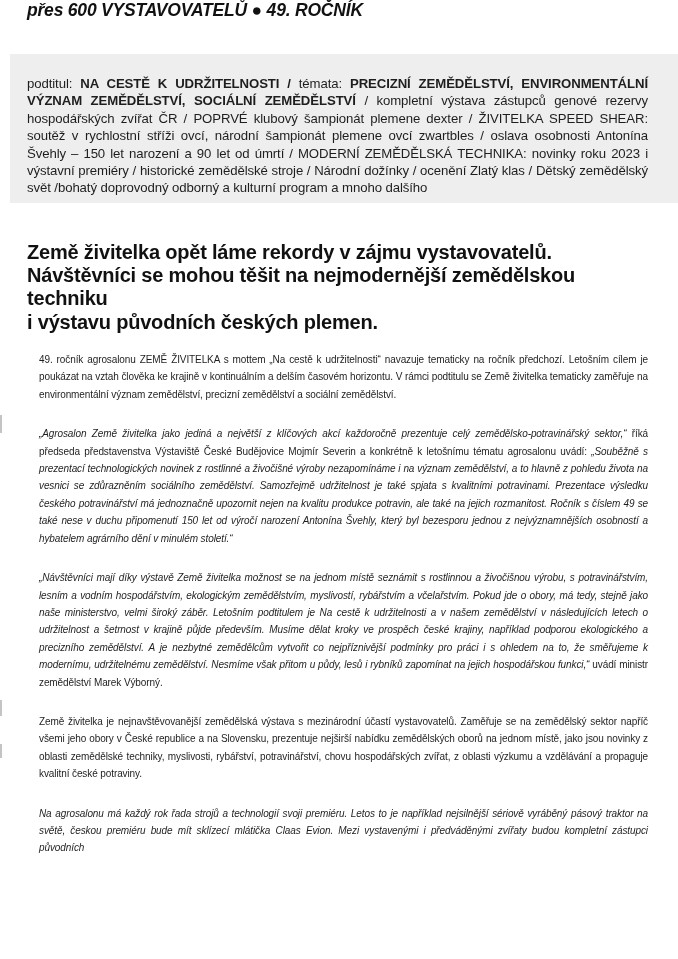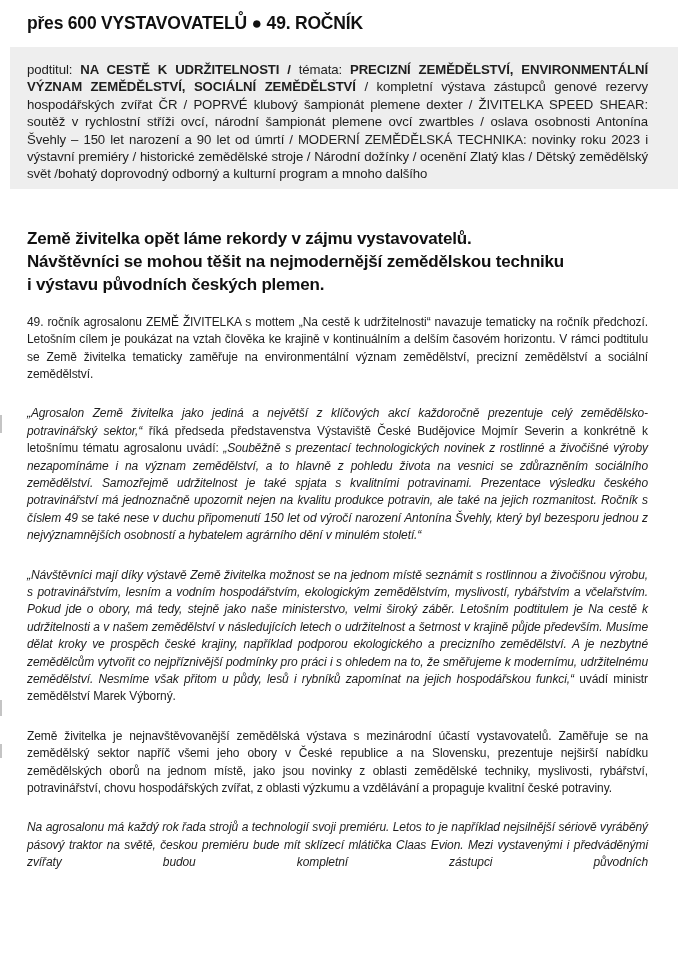--- a/index.html
+++ b/index.html
@@ -8,58 +8,58 @@
     overflow: hidden;
     background: #ffffff;
     color: #1e1e1e;
     font-family: "Liberation Sans", sans-serif;
     position: relative;
   }
   .page { padding: 0 30px 0 27px; }
 
   .page-title {
     margin: 0;
-    padding-top: 13px;
     font-size: 17.5px;
     font-weight: 700;
     letter-spacing: -0.2px;
     color: #111111;
+    font-style: italic;
   }
 
   .subtitle-block {
     background: #eeeeee;
-    margin: 13px -30px 0 -17px;
-    padding: 14px 30px 6px 17px;
+    margin: 33px -30px 0 -17px;
+    padding: 21px 30px 6px 17px;
   }
   .subtitle-text {
     font-size: 13.2px;
     line-height: 17.4px;
     letter-spacing: -0.1px;
     text-align: justify;
     margin: 0;
   }
   .subtitle-text span[data-b="1"] { font-weight: 700; }
 
   .headline {
     margin: 38px 0 0 0;
-    font-size: 17px;
+    font-size: 20px;
     font-weight: 700;
     line-height: 23.3px;
     letter-spacing: -0.2px;
     color: #111111;
     white-space: pre-line;
   }
 
   .bodytext { margin-top: 17px; }
   .bodytext p {
-    font-size: 12px;
+    font-size: 10px;
     line-height: 17.4px;
     letter-spacing: -0.1px;
     text-align: justify;
-    margin: 0 0 22px 0;
+    margin: 0 0 22px 12px;
   }
   .bodytext p.clipped { text-align-last: justify; margin-bottom: 0; font-style: italic; }
 
   .artifact {
     position: absolute;
     left: 0;
     width: 2px;
     background: #c4c4c4;
   }
   #artifact-1 { top: 415px; height: 18px; }

